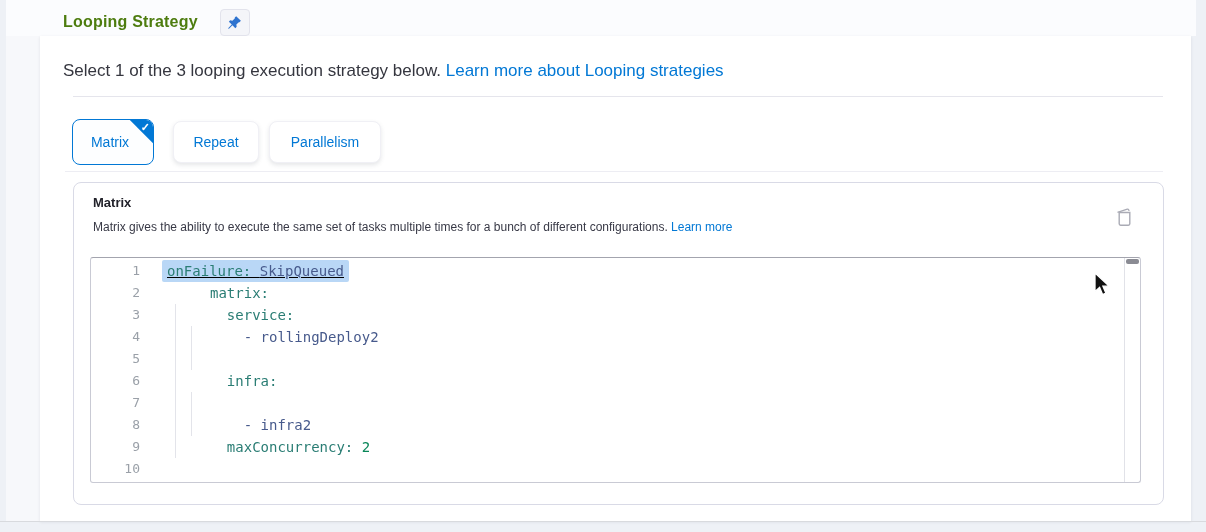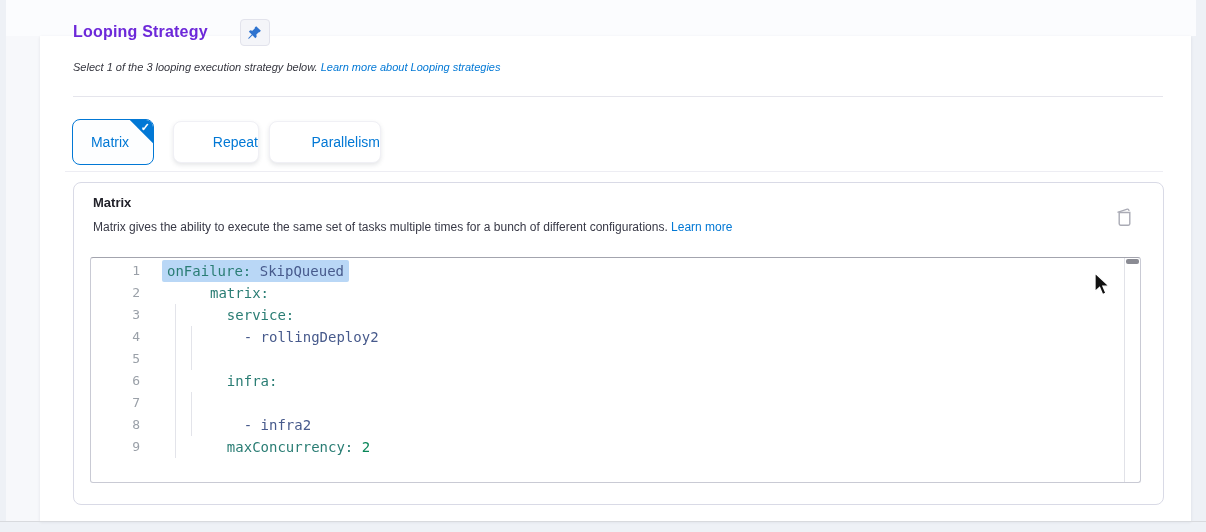--- a/index.html
+++ b/index.html
@@ -9,40 +9,40 @@
     font-family:"Liberation Sans",sans-serif;
     -webkit-font-smoothing:antialiased;
   }
   
   .left-strip{position:absolute;left:6px;top:0;width:34px;height:521px;background:#f7f8fb;}
   .top-band{position:absolute;left:6px;top:0;width:1190px;height:36px;background:#fbfcfe;}
   .bottom-line{position:absolute;left:0;top:521px;width:1206px;height:1px;background:#d8dade;}
 
   
   .header{position:absolute;left:55px;top:5px;display:flex;align-items:center;gap:14px;z-index:3;}
-  .page-title{font-size:16px;font-weight:bold;color:#6d28d9;letter-spacing:.2px;margin:18px;}
+  .page-title{font-size:16px;font-weight:bold;color:#4d7c0f;letter-spacing:.2px;margin:8px;}
   .pin-btn{width:30px;height:27px;background:#f4f5f9;border:1px solid #e2e3ec;border-radius:4px;
     display:flex;align-items:center;justify-content:center;cursor:pointer;padding:0;}
 
   
   .panel{position:absolute;left:40px;top:36px;width:1151px;height:485px;background:#ffffff;
     box-shadow:0 1px 3px rgba(40,41,61,.10);}
 
-  .intro{position:absolute;left:33px;top:25px;font-size:11px;color:#35363f;font-style:italic;}
+  .intro{position:absolute;left:23px;top:25px;font-size:17px;color:#35363f;}
   .intro a,.link{color:var(--accent);text-decoration:none;cursor:pointer;}
   .divider{position:absolute;left:33px;top:60px;width:1090px;height:1px;background:#e5e5ec;}
 
   
   .tab{position:absolute;background:#ffffff;border-radius:8px;display:flex;align-items:center;
     justify-content:center;font-size:14px;font-weight:500;color:var(--accent);cursor:pointer;}
   .tab-matrix{left:32px;top:83px;width:80px;height:44px;border:1.6px solid var(--accent);
     background:#fdfeff;overflow:hidden;}
   .tab-matrix .label{margin-right:6px;}
   .tab-plain{top:85px;height:40px;border:1px solid #f0f0f5;
-    box-shadow:0 2px 4px rgba(96,97,112,.16);justify-content:flex-end;}
+    box-shadow:0 2px 4px rgba(96,97,112,.16);}
   .tab-repeat{left:133px;width:84px;}
   .tab-par{left:229px;width:110px;}
   .tab-corner{position:absolute;top:-1px;right:-1px;width:28px;height:28px;background:var(--accent);
     clip-path:polygon(10% 0,100% 0,100% 90%);border-top-right-radius:7px;}
   .tab-check{position:absolute;top:1px;right:3px;color:#ffffff;font-size:11px;font-weight:bold;}
 
   .tabs-underline{position:absolute;left:25px;top:135px;width:1098px;height:1px;background:#ededf3;}
 
   
   .card{position:absolute;left:33px;top:146px;width:1091px;height:323px;background:#ffffff;
@@ -53,21 +53,21 @@
 
   
   .editor{position:absolute;left:16px;top:74px;width:1051px;height:226px;background:#ffffff;
     border:1px solid #c9cad4;border-top-color:#a3a4ae;border-radius:3px;box-sizing:border-box;
     font-family:"DejaVu Sans Mono","Liberation Mono",monospace;font-size:14px;overflow:hidden;}
   .editor-content{position:absolute;left:0;top:2px;right:16px;bottom:0;}
   .row{display:flex;height:22px;line-height:22px;white-space:pre;}
   .ln{flex:0 0 49px;text-align:right;color:var(--ln);font-size:13px;}
   .code{padding-left:27px;}
   .code-inner{display:inline-block;margin-left:43px;}
-  .row.sel .code-inner{background:var(--sel);border-radius:2px;padding:0 5px;margin-left:-5px;}
+  .row.sel .code-inner{background:var(--sel);border-radius:2px;padding:0 5px;margin-left:-5px;text-decoration:underline;}
   .tok-key{color:var(--key);}
   .tok-value{color:var(--val);}
   .tok-number{color:var(--num);}
   .tok-plain{color:#333;}
   .guide{position:absolute;width:1px;background:#e3e4ea;}
   .guide-a{left:84px;top:46px;height:154px;}
   .guide-b1{left:100px;top:68px;height:44px;}
   .guide-b2{left:100px;top:134px;height:44px;}
   .sb-track{position:absolute;right:15px;top:0;bottom:0;width:1px;background:#e1e2e8;}
   .sb-thumb{position:absolute;right:1px;top:1px;width:13px;height:5px;background:#8a8b93;border-radius:2px;cursor:pointer;}
@@ -130,20 +130,21 @@
       <div class="editor-content" id="editor-lines">
           <div class="row sel"><span class="ln">1</span><span class="code"><span class="code-inner"><span class="tok-key">onFailure: </span><span class="tok-value">SkipQueued</span></span></span></div>
           <div class="row"><span class="ln">2</span><span class="code"><span class="code-inner"><span class="tok-key">matrix:</span></span></span></div>
           <div class="row"><span class="ln">3</span><span class="code"><span class="code-inner"><span class="tok-plain">  </span><span class="tok-key">service:</span></span></span></div>
           <div class="row"><span class="ln">4</span><span class="code"><span class="code-inner"><span class="tok-plain">    </span><span class="tok-value">- rollingDeploy2</span></span></span></div>
           <div class="row"><span class="ln">5</span></div>
           <div class="row"><span class="ln">6</span><span class="code"><span class="code-inner"><span class="tok-plain">  </span><span class="tok-key">infra:</span></span></span></div>
           <div class="row"><span class="ln">7</span></div>
           <div class="row"><span class="ln">8</span><span class="code"><span class="code-inner"><span class="tok-plain">    </span><span class="tok-value">- infra2</span></span></span></div>
           <div class="row"><span class="ln">9</span><span class="code"><span class="code-inner"><span class="tok-plain">  </span><span class="tok-key">maxConcurrency: </span><span class="tok-number">2</span></span></span></div>
+          <div class="row"><span class="ln">10</span><span class="code"><span class="code-inner"></span></span></div>
         </div>
       <div class="guide guide-a"></div>
       <div class="guide guide-b1"></div>
       <div class="guide guide-b2"></div>
       <div class="sb-track"></div>
       <div class="sb-thumb"></div>
     </div>
   </div>
 
 </div>

